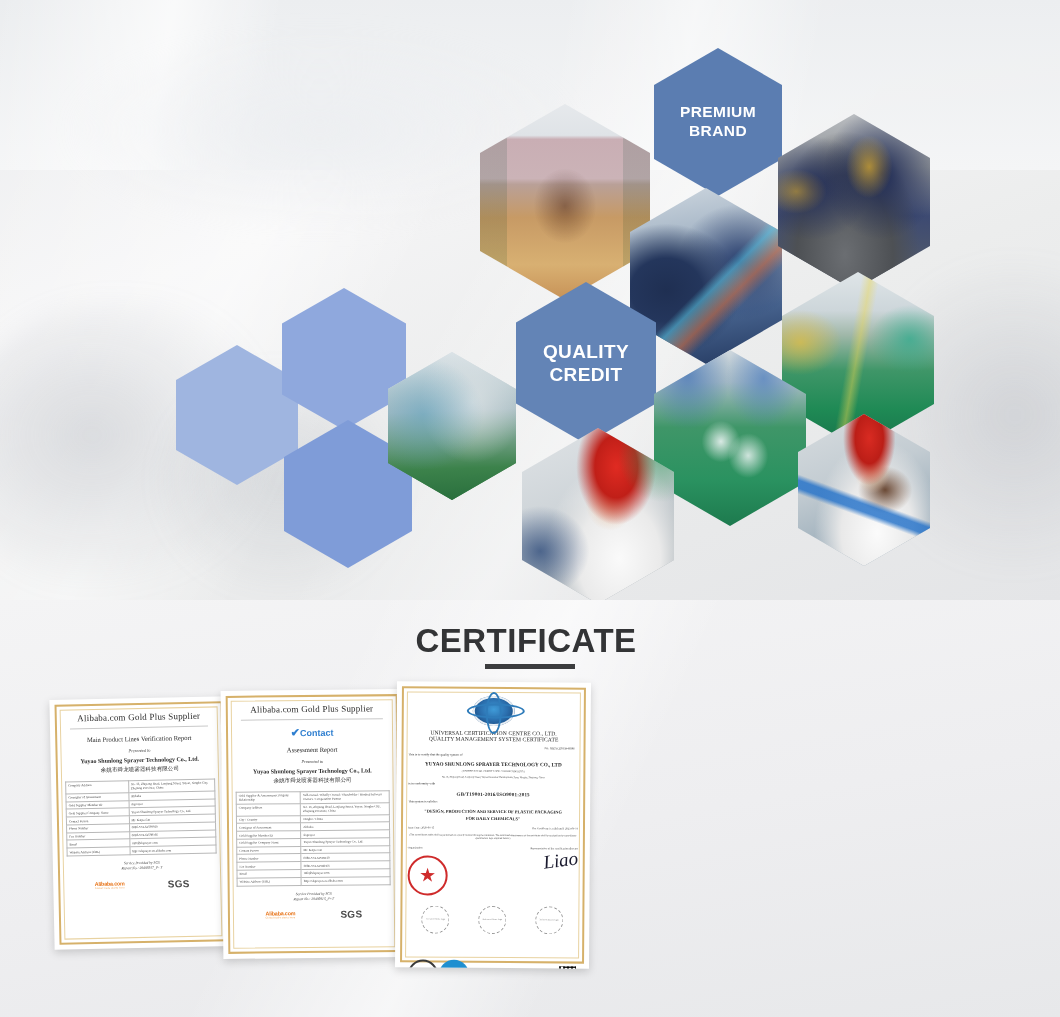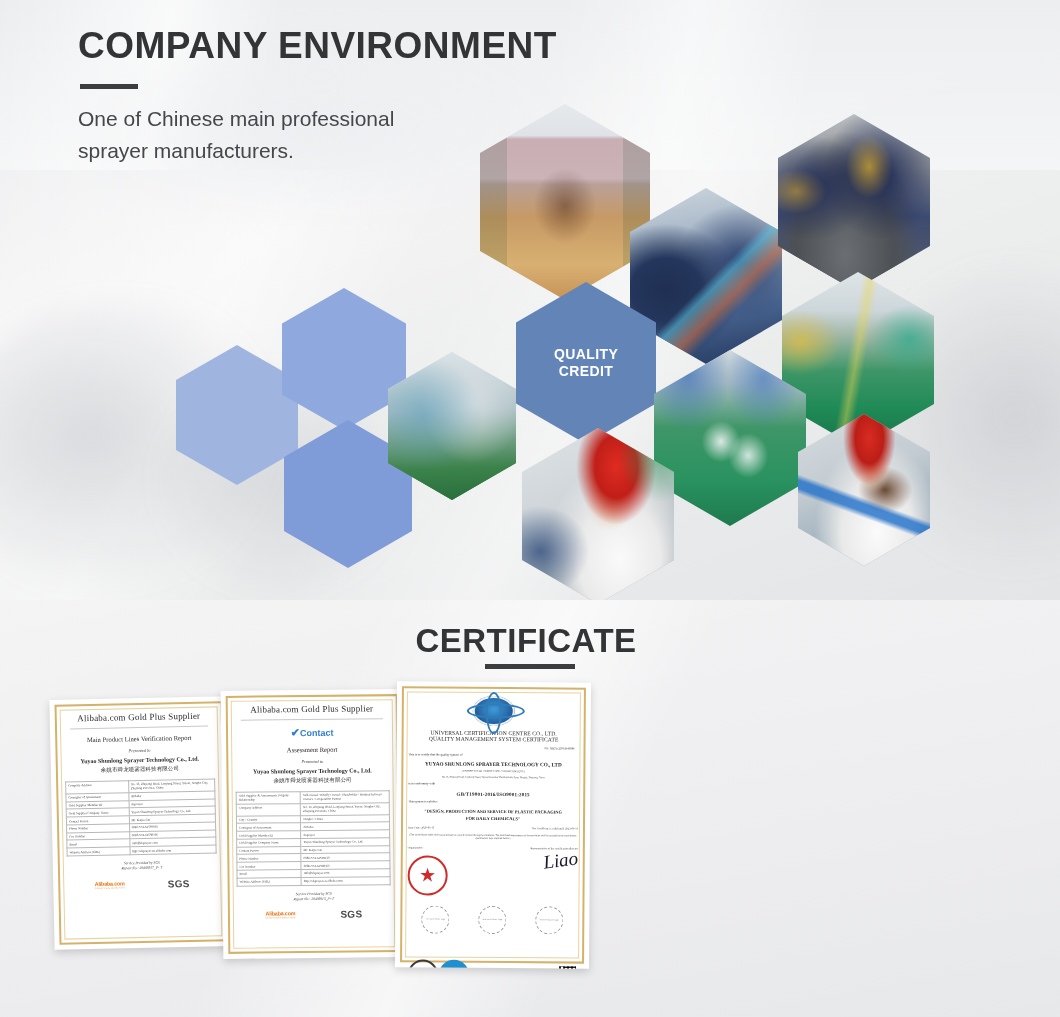--- a/index.html
+++ b/index.html
@@ -198,25 +198,20 @@
 </head>
 <body>
 
 <section id="company-section">
   <div class="ceiling"></div>
   <div class="ghost g4"></div>
   <div class="ghost g1"></div>
   <div class="ghost g2"></div>
   <div class="ghost g3"></div>
 
-  <div class="headline-block">
-    <h1 id="page-title">COMPANY ENVIRONMENT</h1>
-    <div id="title-rule"></div>
-    <p id="subtitle">One of Chinese main professional sprayer manufacturers.</p>
-  </div>
 
   <div id="hex-grid">
 
     <div class="hex" style="left:176px; top:345px; width:122px; height:140px; background:#9fb5e0;"></div>
     <div class="hex" style="left:282px; top:288px; width:124px; height:142px; background:#8fa8dd;"></div>
     <div class="hex" style="left:284px; top:420px; width:128px; height:148px; background:#7f9cd8;"></div>
 
     <div class="hex" style="left:388px; top:352px; width:128px; height:148px;
                 background:
                   linear-gradient(180deg,#dfe4e7 0%, #cfd6da 30%, #8fa29a 52%, #5f8f63 70%, #2f7a44 100%);">
@@ -228,20 +223,26 @@
 
     <div class="hex" style="left:480px; top:104px; width:170px; height:196px;">
       <div class="photo" style="background:
              linear-gradient(180deg,#e6e9ec 0%, #dfe3e7 16%, #c9aeb4 18%, #cbb3b7 38%, #b9a098 41%, #c79a65 58%, #d8b072 82%, #c79257 100%);"></div>
       <div class="photo" style="background:
              radial-gradient(ellipse at 50% 52%, rgba(90,50,35,.55), rgba(90,50,35,0) 26%),
              linear-gradient(90deg, rgba(170,200,190,.45) 0 16%, rgba(0,0,0,0) 16% 84%, rgba(170,200,190,.45) 84% 100%);
              mix-blend-mode:multiply; opacity:.85;"></div>
     </div>
 
+    <div class="hex" style="left:654px; top:48px; width:128px; height:148px; background:#5b7db1;">
+      <div class="hex-label" style="font-size:15.5px;">
+        <span>PREMIUM</span>
+        <span>BRAND</span>
+      </div>
+    </div>
 
     <div class="hex" style="left:630px; top:188px; width:152px; height:176px;">
       <div class="photo" style="background:
              radial-gradient(ellipse at 24% 58%, #1f2f52 0%, #24365c 22%, rgba(36,54,92,0) 46%),
              radial-gradient(ellipse at 72% 42%, #2a3f6e 0%, rgba(42,63,110,0) 40%),
              linear-gradient(170deg,#cfd8e0 0%, #9fb0c2 34%, #46628d 70%, #23385f 100%);"></div>
       <div class="photo" style="background:
              linear-gradient(135deg, rgba(0,0,0,0) 52%, rgba(90,200,230,.55) 56%, rgba(240,120,60,.5) 64%, rgba(0,0,0,0) 70%);"></div>
     </div>
 
@@ -259,21 +260,21 @@
     <div class="hex" style="left:782px; top:272px; width:152px; height:176px;">
       <div class="photo" style="background:
              linear-gradient(180deg,#dfe5e8 0%, #cdd6da 22%, #9fb7a8 36%, #3f9668 56%, #1f8a55 78%, #17734a 100%);"></div>
       <div class="photo" style="background:
              radial-gradient(ellipse at 12% 40%, rgba(230,190,60,.7), rgba(230,190,60,0) 22%),
              radial-gradient(ellipse at 84% 38%, rgba(40,170,140,.7), rgba(40,170,140,0) 22%),
              linear-gradient(100deg, rgba(0,0,0,0) 44%, rgba(235,215,80,.45) 49%, rgba(0,0,0,0) 54%);"></div>
     </div>
 
     <div class="hex" style="left:516px; top:282px; width:140px; height:162px; background:#6384b6;">
-      <div class="hex-label" style="font-size:14px;">
+      <div class="hex-label" style="font-size:19px;">
         <span>QUALITY</span>
         <span>CREDIT</span>
       </div>
     </div>
 
     <div class="hex" style="left:654px; top:350px; width:152px; height:176px;">
       <div class="photo" style="background:
              linear-gradient(180deg,#cfd8de 0%, #a8bcc6 18%, #3f9668 44%, #2a9260 74%, #1d7a4e 100%);"></div>
       <div class="photo" style="background:
              radial-gradient(ellipse at 22% 14%, rgba(60,110,180,.7), rgba(60,110,180,0) 26%),

